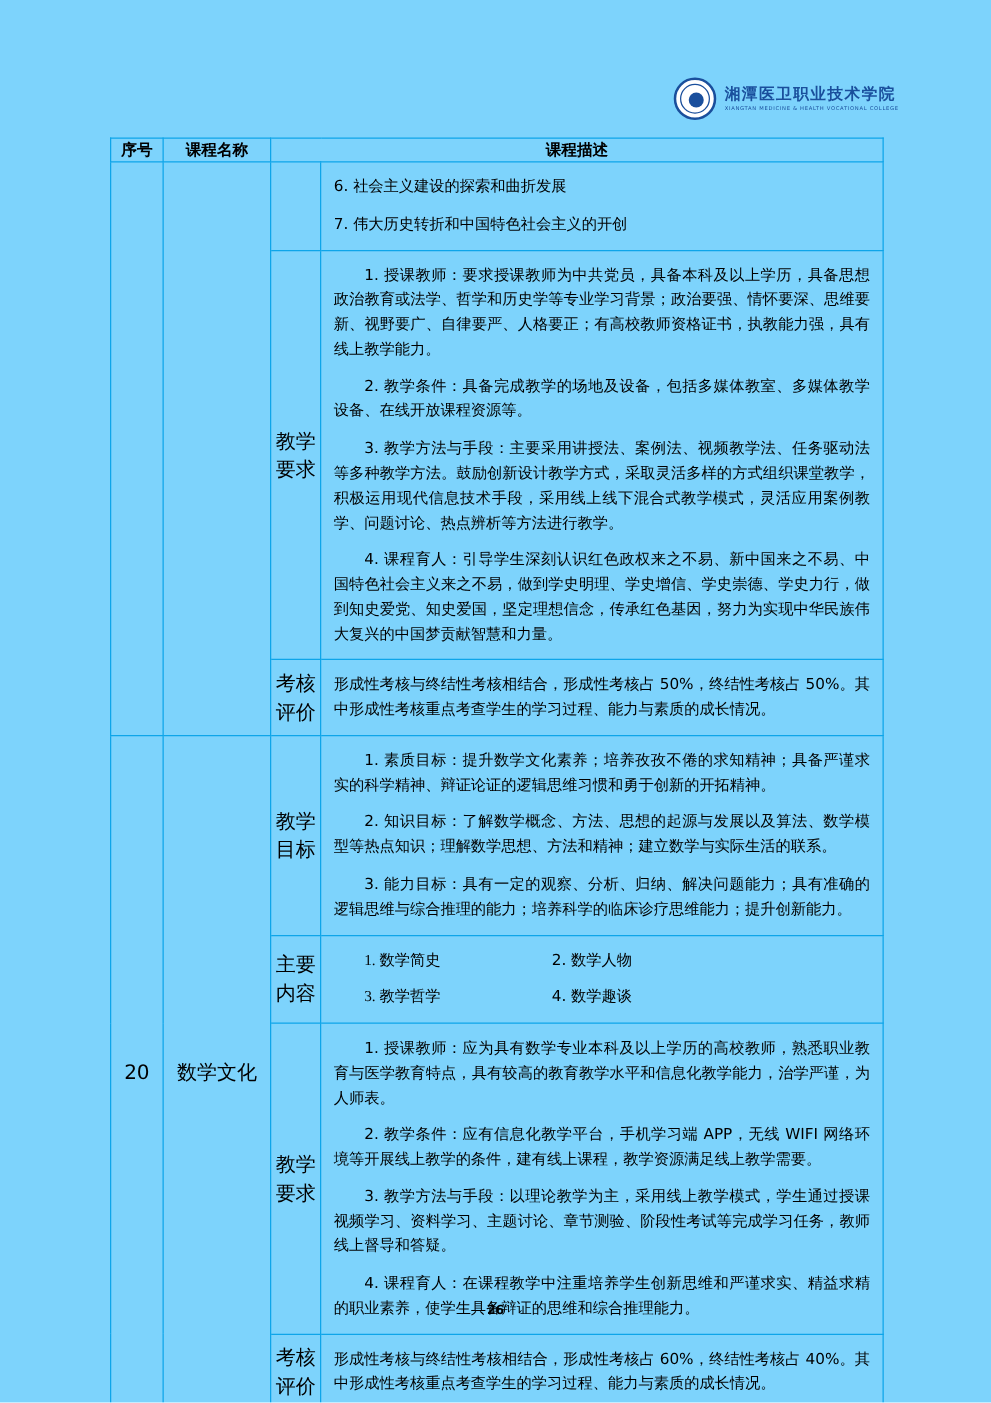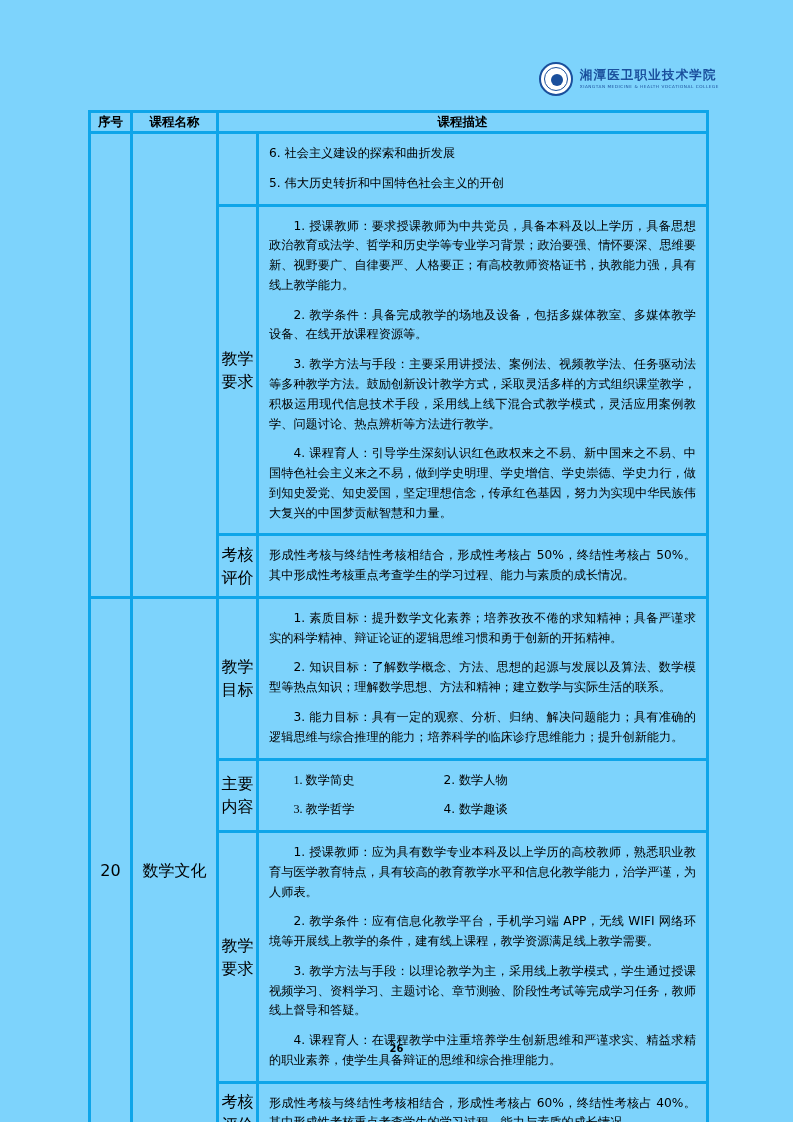--- a/index.html
+++ b/index.html
@@ -73,21 +73,21 @@
   
   table.doc-table {
     position: absolute;
     top: 110px;
     left: 88px;
     width: 618px;
     border-collapse: collapse;
     table-layout: fixed;
   }
   table.doc-table td, table.doc-table th {
-    border: 3px solid #0ea5e9;
+    border: 1px solid #0ea5e9;
     vertical-align: middle;
     padding: 0;
     font-family: "DejaVu Sans", "Liberation Sans", sans-serif;
   }
   .hdr {
     text-align: center;
     font-weight: bold;
     font-size: 12.5px;
     padding: 4px 0;
     line-height: 1.45;
@@ -166,21 +166,21 @@
         <td class="hdr">课程名称</td>
         <td class="hdr" colspan="2">课程描述</td>
       </tr>
 
       <tr>
         <td rowspan="3"></td>
         <td rowspan="3"></td>
         <td class="cell-sub"></td>
         <td class="cell-desc">
           <p class="noindent">6. 社会主义建设的探索和曲折发展</p>
-          <p class="noindent">5. 伟大历史转折和中国特色社会主义的开创</p>
+          <p class="noindent">7. 伟大历史转折和中国特色社会主义的开创</p>
         </td>
       </tr>
 
       <tr>
         <td class="cell-sub">教学<br>要求</td>
         <td class="cell-desc">
           <p>1. 授课教师：要求授课教师为中共党员，具备本科及以上学历，具备思想政治教育或法学、哲学和历史学等专业学习背景；政治要强、情怀要深、思维要新、视野要广、自律要严、人格要正；有高校教师资格证书，执教能力强，具有线上教学能力。</p>
           <p>2. 教学条件：具备完成教学的场地及设备，包括多媒体教室、多媒体教学设备、在线开放课程资源等。</p>
           <p>3. 教学方法与手段：主要采用讲授法、案例法、视频教学法、任务驱动法等多种教学方法。鼓励创新设计教学方式，采取灵活多样的方式组织课堂教学，积极运用现代信息技术手段，采用线上线下混合式教学模式，灵活应用案例教学、问题讨论、热点辨析等方法进行教学。</p>
           <p>4. 课程育人：引导学生深刻认识红色政权来之不易、新中国来之不易、中国特色社会主义来之不易，做到学史明理、学史增信、学史崇德、学史力行，做到知史爱党、知史爱国，坚定理想信念，传承红色基因，努力为实现中华民族伟大复兴的中国梦贡献智慧和力量。</p>

